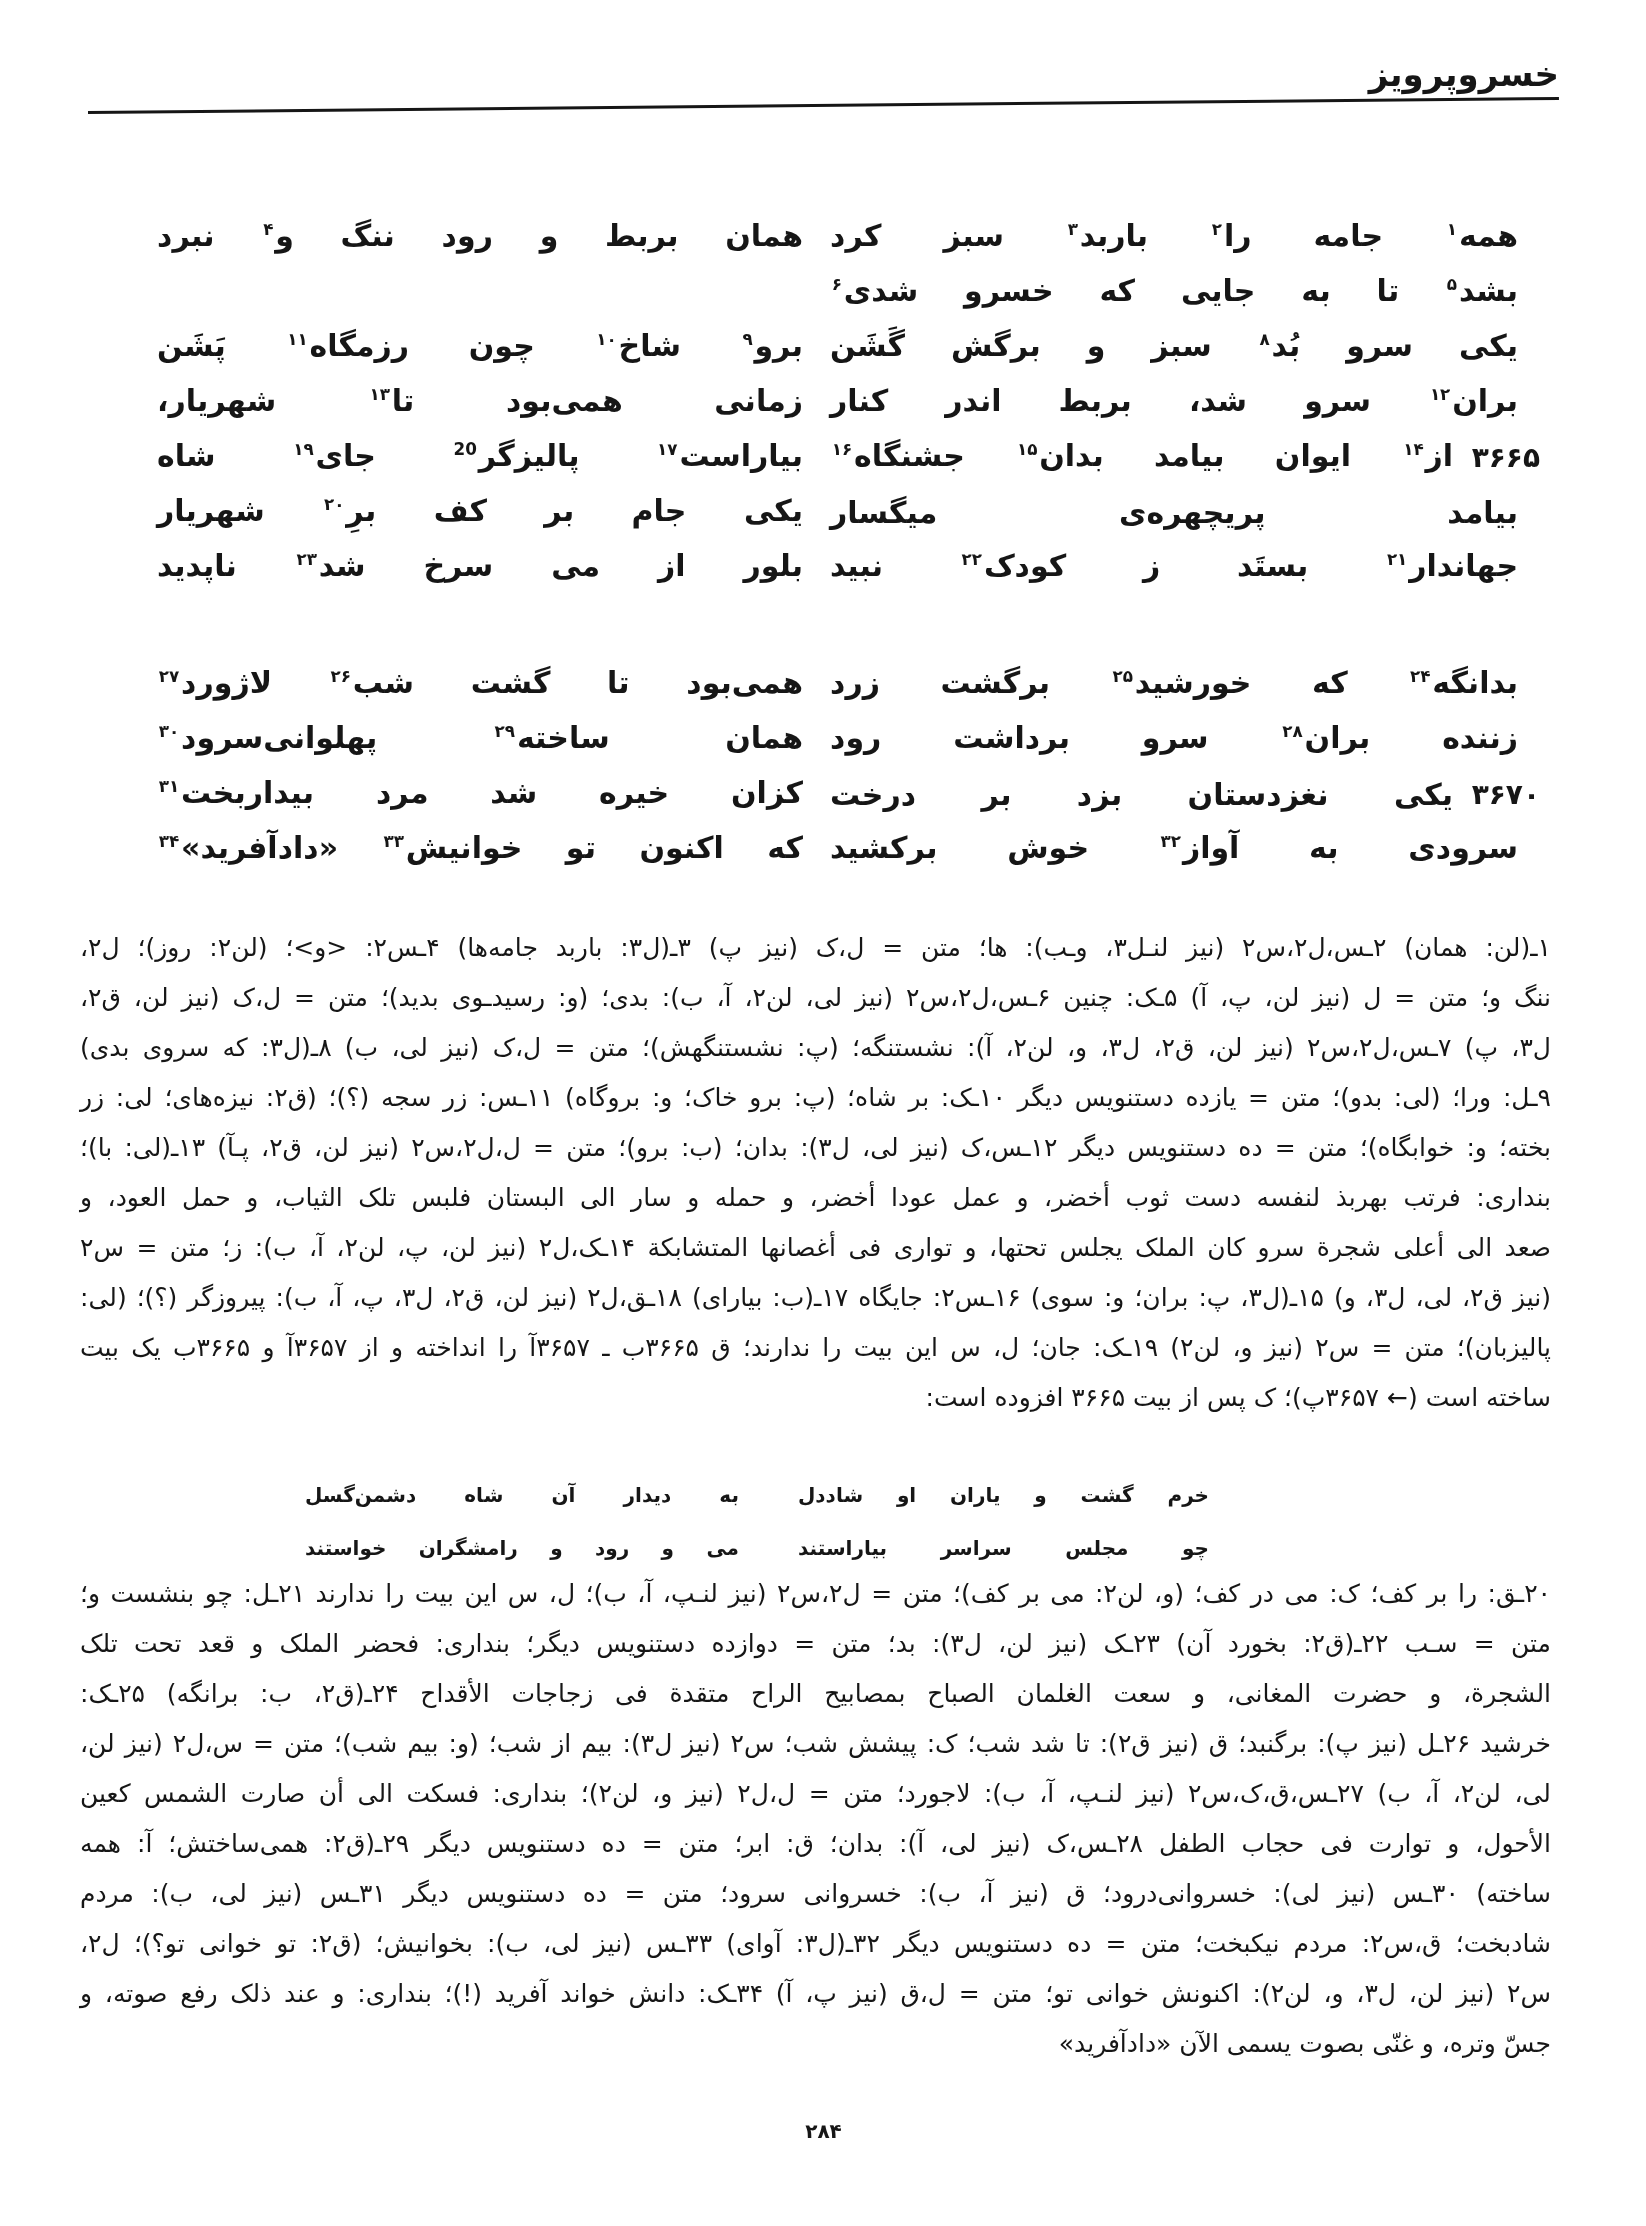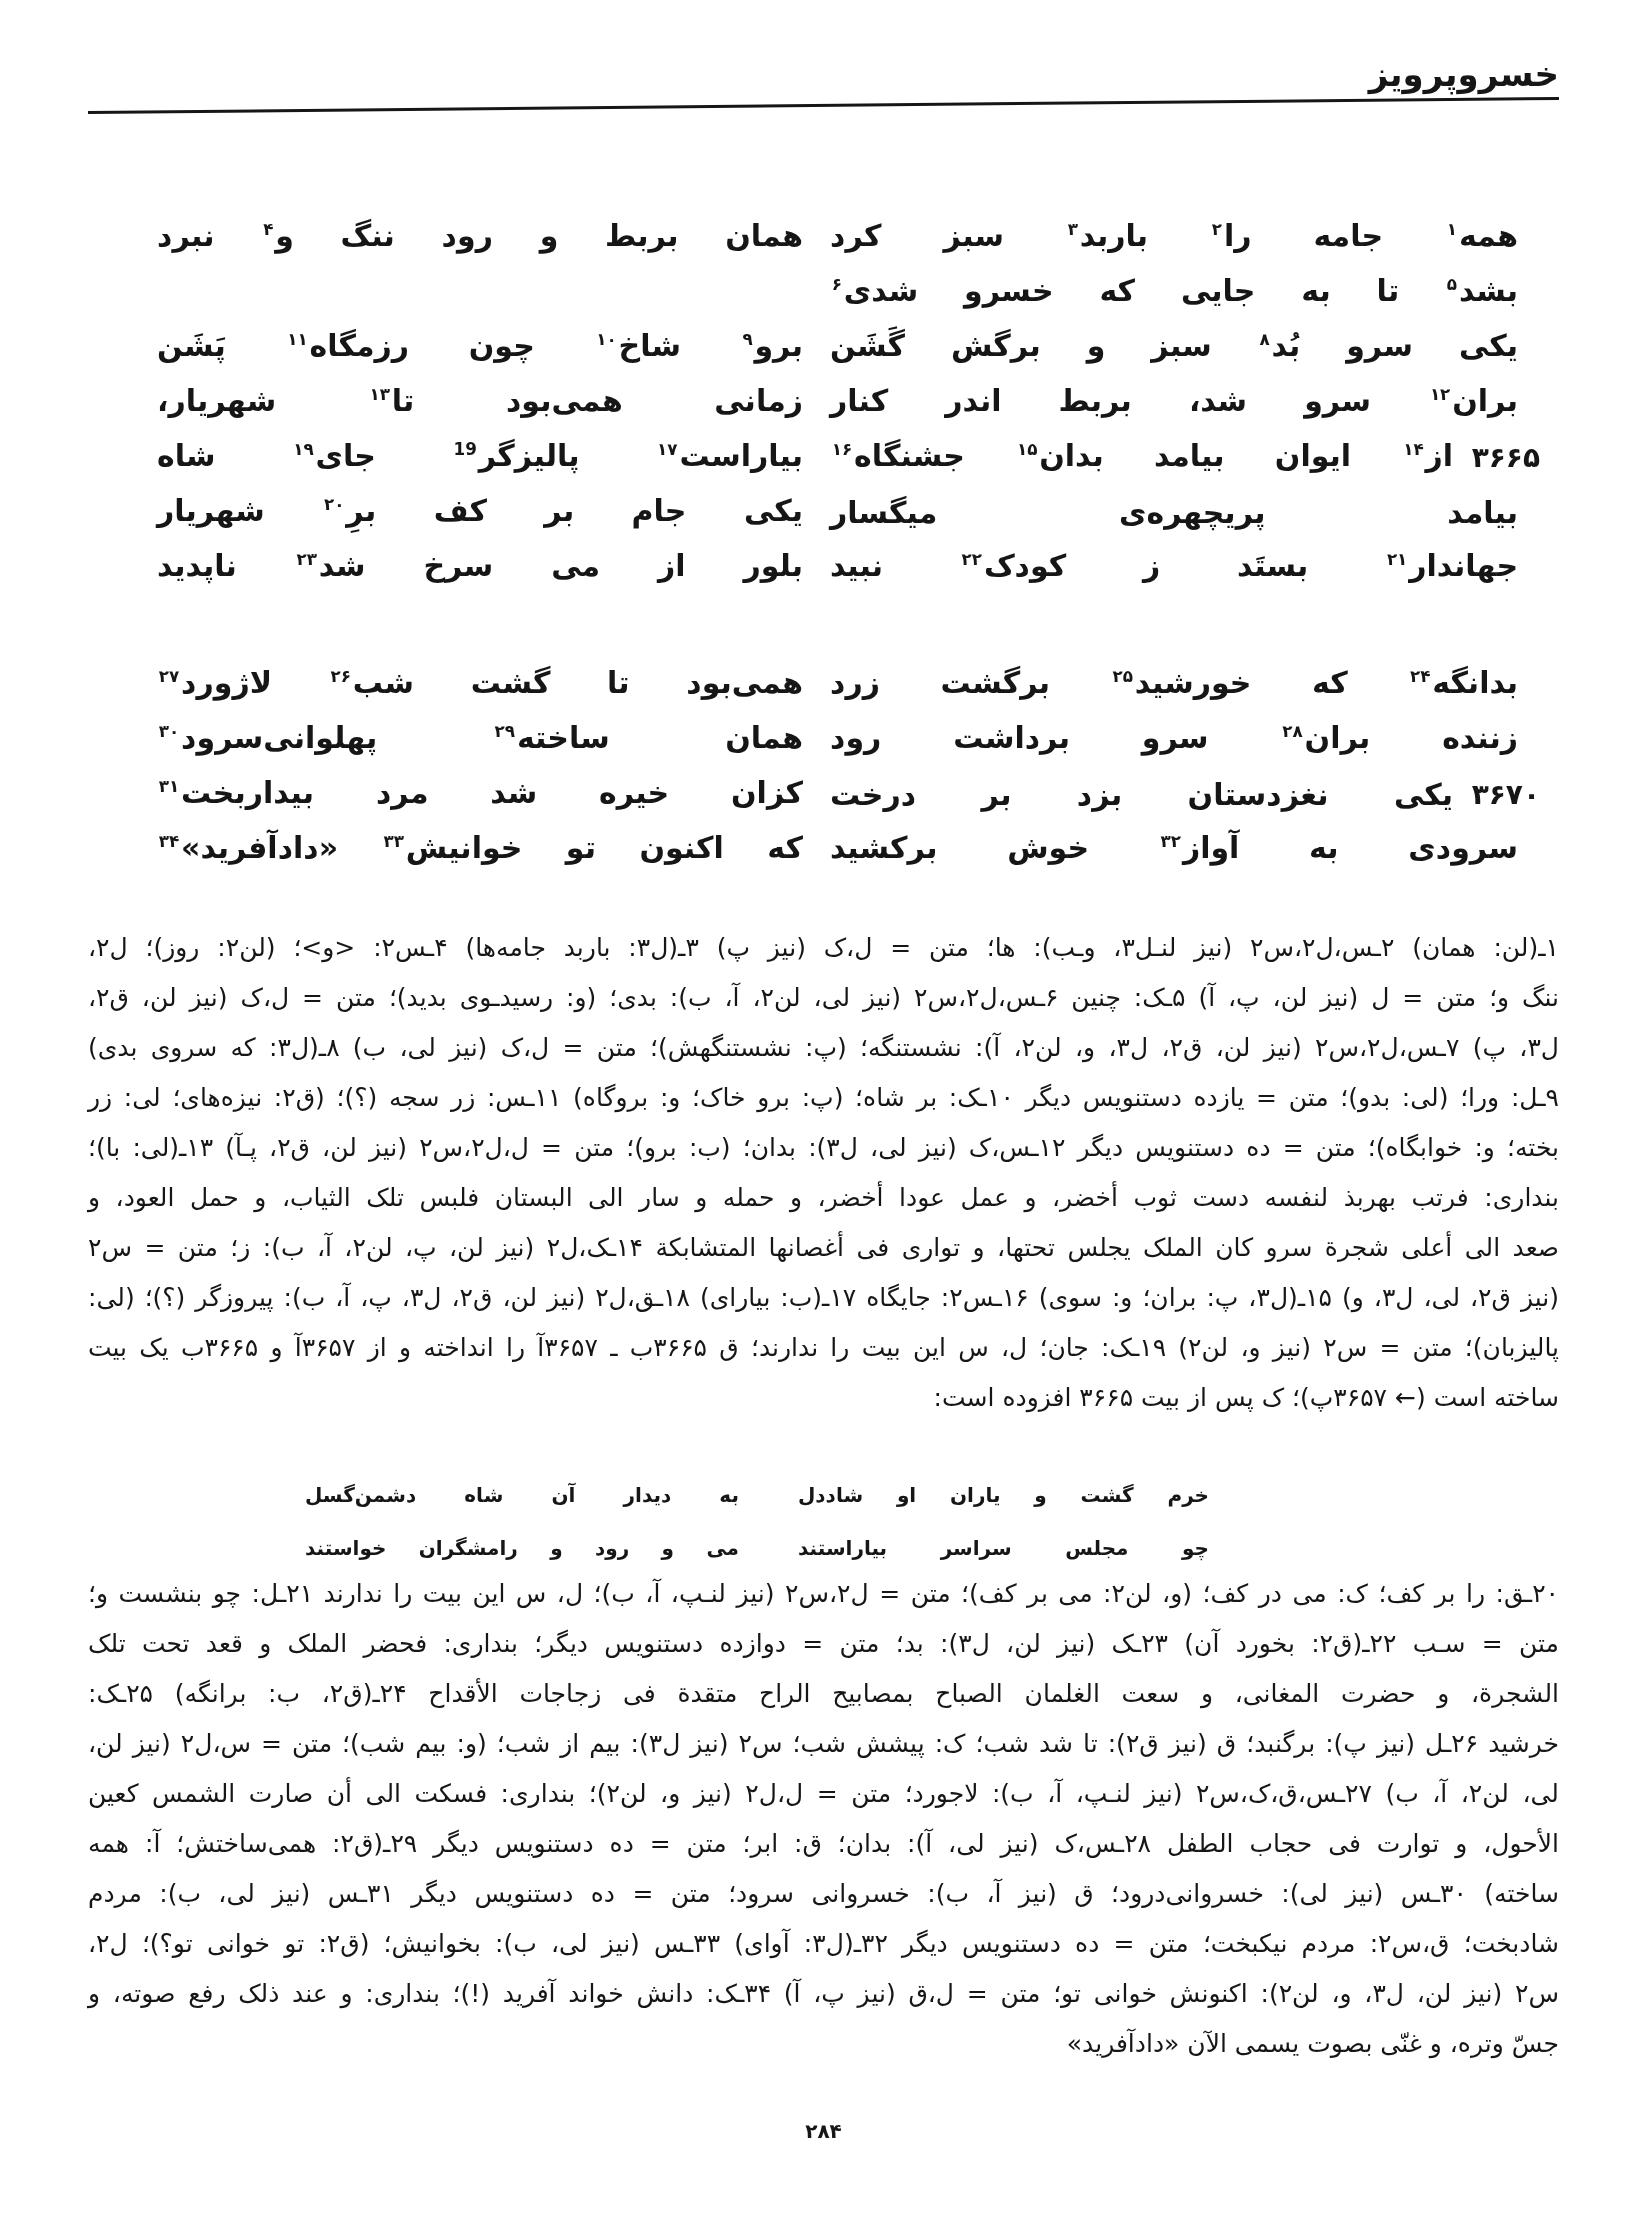--- a/index.html
+++ b/index.html
@@ -32,21 +32,21 @@
   .hem-l{width:646px}
   .pad-num{padding-right:65px;width:623px}
   .vnum{
     position:absolute;right:-22px;top:0;line-height:55px;
     font-size:28px;font-weight:700;text-align:right;
   }
   .fnref{
     font-size:0.56em;position:relative;top:-0.62em;padding:0 1.8px;font-weight:700;
   }
   
-  .apparatus{position:absolute;left:88px;width:1471px;font-size:25px;font-weight:400}
+  .apparatus{position:absolute;left:80px;width:1471px;font-size:25px;font-weight:400}
   .app1{top:923px}
   .app2{top:1569px}
   .app-line{
     height:50px;line-height:50px;
     text-align:justify;text-align-last:justify;
   }
   .app-last{text-align:right;text-align-last:right}
   
   .interlude{position:absolute;top:1469px;left:88px;width:1471px;display:flex;flex-direction:column;box-sizing:border-box}
   .irow{display:flex;justify-content:space-between;height:53px;padding-right:350px;padding-left:217px;align-items:center}
@@ -80,21 +80,21 @@
     <div class="hem hem-r">یکی سرو بُد<span class="fnref">۸</span> سبز و برگش گَشَن</div>
     <div class="hem hem-l">برو<span class="fnref">۹</span> شاخ<span class="fnref">۱۰</span> چون رزمگاه<span class="fnref">۱۱</span> پَشَن</div>
   </div>
   <div class="vrow">
     <div class="hem hem-r">بران<span class="fnref">۱۲</span> سرو شد، بربط اندر کنار</div>
     <div class="hem hem-l">زمانی همی‌بود تا<span class="fnref">۱۳</span> شهریار،</div>
   </div>
   <div class="vrow">
     <span class="vnum">۳۶۶۵</span>
     <div class="hem hem-r pad-num">از<span class="fnref">۱۴</span> ایوان بیامد بدان<span class="fnref">۱۵</span> جشنگاه<span class="fnref">۱۶</span></div>
-    <div class="hem hem-l">بیاراست<span class="fnref">۱۷</span> پالیزگر<span class="fnref">19</span> جای<span class="fnref">۱۹</span> شاه</div>
+    <div class="hem hem-l">بیاراست<span class="fnref">۱۷</span> پالیزگر<span class="fnref">20</span> جای<span class="fnref">۱۹</span> شاه</div>
   </div>
   <div class="vrow">
     <div class="hem hem-r">بیامد پریچهره‌ی میگسار</div>
     <div class="hem hem-l">یکی جام بر کف برِ<span class="fnref">۲۰</span> شهریار</div>
   </div>
   <div class="vrow">
     <div class="hem hem-r">جهاندار<span class="fnref">۲۱</span> بستَد ز کودک<span class="fnref">۲۲</span> نبید</div>
     <div class="hem hem-l">بلور از می سرخ شد<span class="fnref">۲۳</span> ناپدید</div>
   </div>
 </div>

